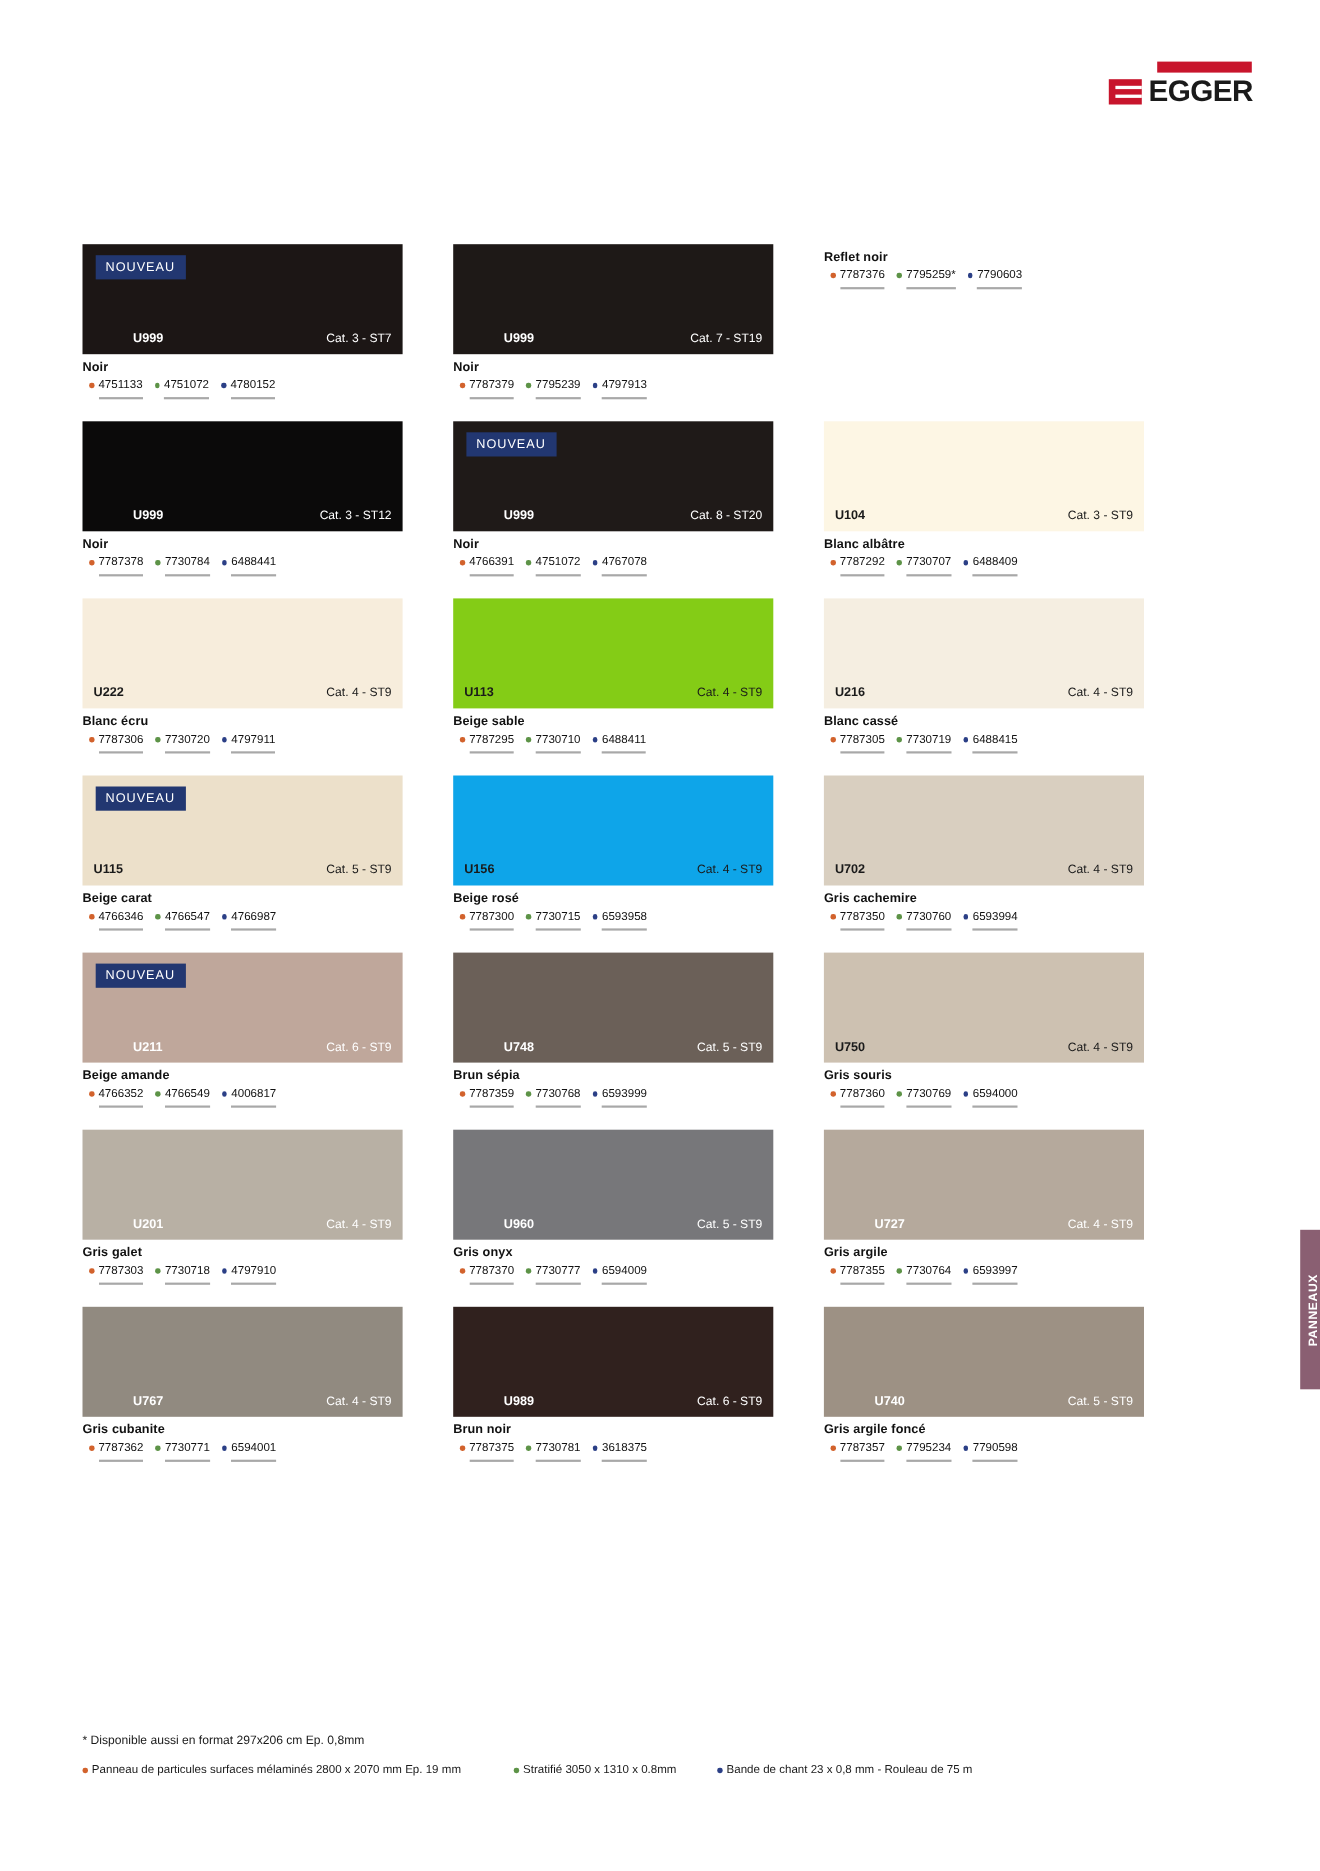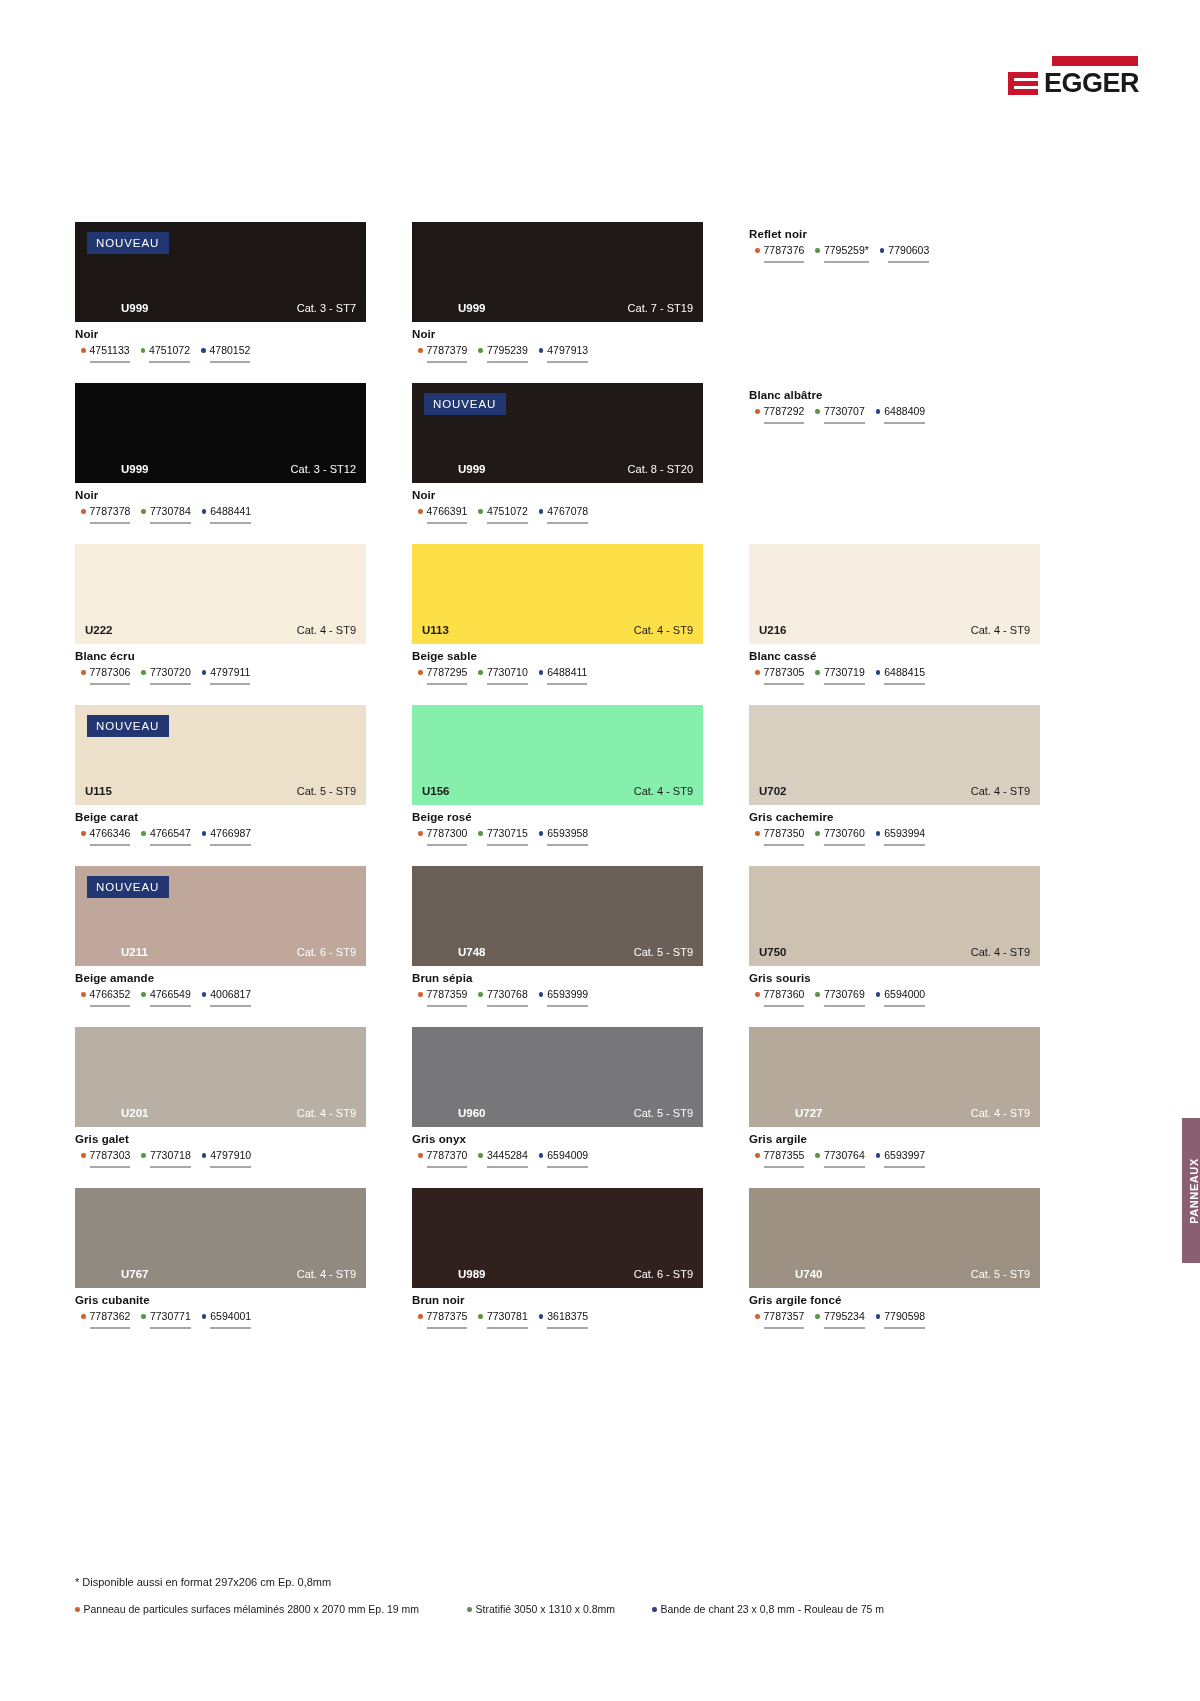--- a/index.html
+++ b/index.html
@@ -320,20 +320,24 @@
           <div class="code-item">
             <span class="bullet b-chant" style="background: rgb(43, 63, 134);"></span>
             <span class="code-text-wrap">
               <span class="code-text">4767078</span>
               <span class="code-rule"></span>
             </span>
           </div>
         </div>
       </div>
       <div class="card">
+        <div class="swatch" style="background:#fdf6e4">
+          <div class="swatch-code dark-text">U104</div>
+          <div class="swatch-cat dark-text">Cat. 3 - ST9</div>
+        </div>
         <div class="card-name">Blanc albâtre</div>
         <div class="codes">
           <div class="code-item">
             <span class="bullet b-panel" style="background: rgb(210, 98, 44);"></span>
             <span class="code-text-wrap">
               <span class="code-text">7787292</span>
               <span class="code-rule"></span>
             </span>
           </div>
           <div class="code-item">
@@ -376,21 +380,21 @@
           <div class="code-item">
             <span class="bullet b-chant" style="background: rgb(43, 63, 134);"></span>
             <span class="code-text-wrap">
               <span class="code-text">4797911</span>
               <span class="code-rule"></span>
             </span>
           </div>
         </div>
       </div>
       <div class="card">
-        <div class="swatch" style="background:#fde047">
+        <div class="swatch" style="background:#84cc16">
           <div class="swatch-code dark-text">U113</div>
           <div class="swatch-cat dark-text">Cat. 4 - ST9</div>
         </div>
         <div class="card-name">Beige sable</div>
         <div class="codes">
           <div class="code-item">
             <span class="bullet b-panel" style="background: rgb(210, 98, 44);"></span>
             <span class="code-text-wrap">
               <span class="code-text">7787295</span>
               <span class="code-rule"></span>
@@ -467,21 +471,21 @@
           <div class="code-item">
             <span class="bullet b-chant" style="background: rgb(43, 63, 134);"></span>
             <span class="code-text-wrap">
               <span class="code-text">4766987</span>
               <span class="code-rule"></span>
             </span>
           </div>
         </div>
       </div>
       <div class="card">
-        <div class="swatch" style="background:#86efac">
+        <div class="swatch" style="background:#0ea5e9">
           <div class="swatch-code dark-text">U156</div>
           <div class="swatch-cat dark-text">Cat. 4 - ST9</div>
         </div>
         <div class="card-name">Beige rosé</div>
         <div class="codes">
           <div class="code-item">
             <span class="bullet b-panel" style="background: rgb(210, 98, 44);"></span>
             <span class="code-text-wrap">
               <span class="code-text">7787300</span>
               <span class="code-rule"></span>
@@ -664,21 +668,21 @@
           <div class="code-item">
             <span class="bullet b-panel" style="background: rgb(210, 98, 44);"></span>
             <span class="code-text-wrap">
               <span class="code-text">7787370</span>
               <span class="code-rule"></span>
             </span>
           </div>
           <div class="code-item">
             <span class="bullet b-strat" style="background: rgb(93, 147, 71);"></span>
             <span class="code-text-wrap">
-              <span class="code-text">3445284</span>
+              <span class="code-text">7730777</span>
               <span class="code-rule"></span>
             </span>
           </div>
           <div class="code-item">
             <span class="bullet b-chant" style="background: rgb(43, 63, 134);"></span>
             <span class="code-text-wrap">
               <span class="code-text">6594009</span>
               <span class="code-rule"></span>
             </span>
           </div>

